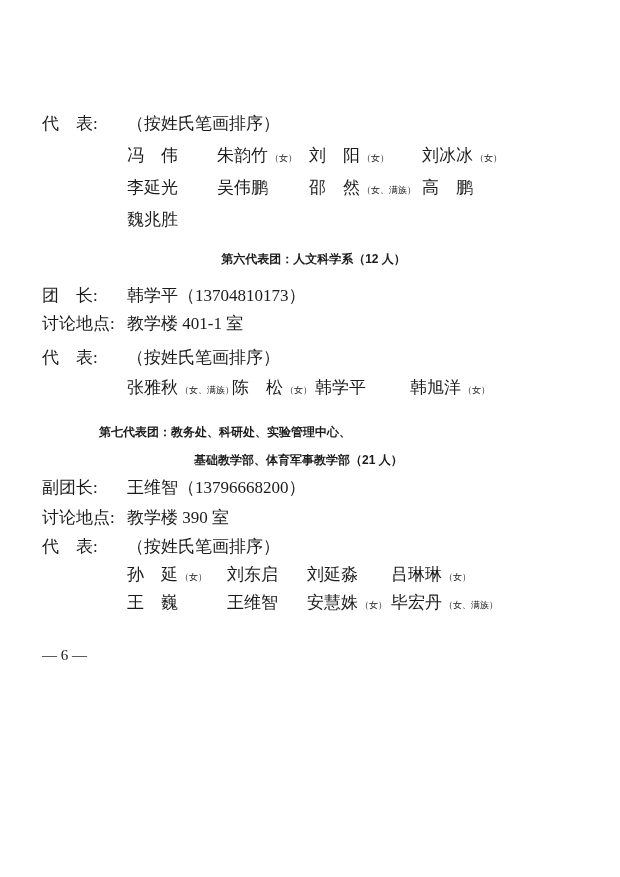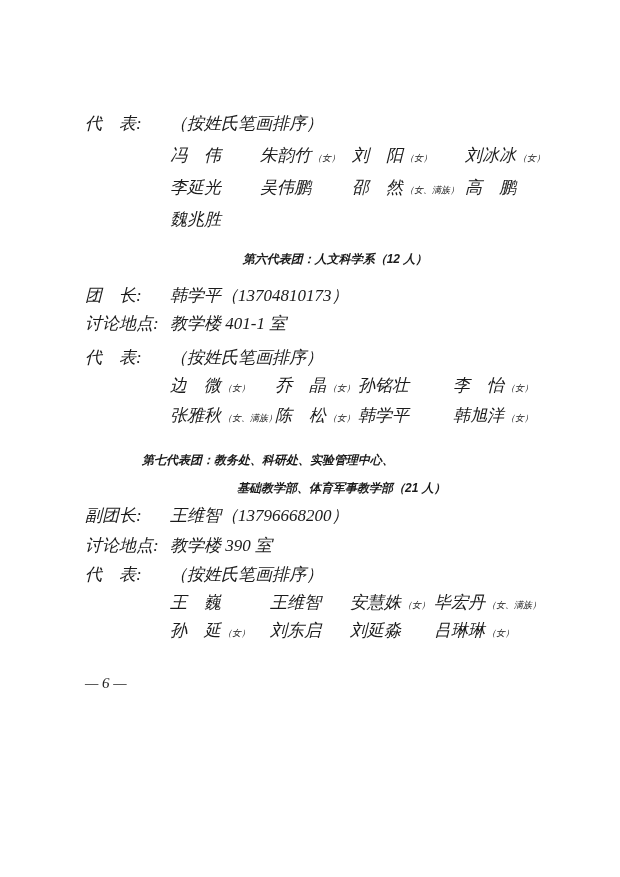--- a/index.html
+++ b/index.html
@@ -4,21 +4,21 @@
 <style>
   html,body { margin:0; padding:0; background:#ffffff; }
   .page {
     position:relative;
     width:620px; height:877px;
     background:#ffffff;
     color:#1b1b1b;
     font-family:"Liberation Serif","DejaVu Serif",serif;
     overflow:hidden;
   }
-  .content { padding-left:85px; padding-right:35px;font-style:italic; }
+  .content { padding-left:42px; padding-right:35px; }
   .line {
     height:18px; line-height:18px;
     font-size:17px;
     white-space:nowrap;
   }
   .label { display:inline-block; width:85px; }
   .names-row { margin-left:85px; display:flex; }
   .cell { white-space:nowrap; }
   .b1 .cell:nth-child(1){ width:90px; }
   .b1 .cell:nth-child(2){ width:92px; }
@@ -84,26 +84,20 @@
     <div class="line mt24">
       <span class="label">团　长:</span><span>韩学平（13704810173）</span>
     </div>
     <div class="line mt10">
       <span class="label">讨论地点:</span><span>教学楼 401-1 室</span>
     </div>
     <div class="line mt16">
       <span class="label">代　表:</span><span>（按姓氏笔画排序）</span>
     </div>
 
-    <div class="line names-row b2 mt10">
-      <span class="cell"><span>边　微</span><span class="tag">（女）</span></span>
-      <span class="cell"><span>乔　晶</span><span class="tag">（女）</span></span>
-      <span class="cell"><span>孙铭壮</span><span class="tag"></span></span>
-      <span class="cell"><span>李　怡</span><span class="tag">（女）</span></span>
-    </div>
     <div class="line names-row b2 mt12">
       <span class="cell"><span>张雅秋</span><span class="tag">（女、满族）</span></span>
       <span class="cell"><span>陈　松</span><span class="tag">（女）</span></span>
       <span class="cell"><span>韩学平</span><span class="tag"></span></span>
       <span class="cell"><span>韩旭洋</span><span class="tag">（女）</span></span>
     </div>
 
     <div class="dtitle t7l1 mt26">第七代表团：教务处、科研处、实验管理中心、</div>
     <div class="dtitle t7l2 mt10">基础教学部、体育军事教学部（21 人）</div>
 
@@ -111,28 +105,28 @@
       <span class="label">副团长:</span><span>王维智（13796668200）</span>
     </div>
     <div class="line mt12">
       <span class="label">讨论地点:</span><span>教学楼 390 室</span>
     </div>
     <div class="line mt11">
       <span class="label">代　表:</span><span>（按姓氏笔画排序）</span>
     </div>
 
     <div class="line names-row b3 mt10">
+      <span class="cell"><span>孙　延</span><span class="tag">（女）</span></span>
+      <span class="cell"><span>刘东启</span><span class="tag"></span></span>
+      <span class="cell"><span>刘延淼</span><span class="tag"></span></span>
+      <span class="cell"><span>吕琳琳</span><span class="tag">（女）</span></span>
+    </div>
+    <div class="line names-row b3 mt10">
       <span class="cell"><span>王　巍</span><span class="tag"></span></span>
       <span class="cell"><span>王维智</span><span class="tag"></span></span>
       <span class="cell"><span>安慧姝</span><span class="tag">（女）</span></span>
       <span class="cell"><span>毕宏丹</span><span class="tag">（女、满族）</span></span>
-    </div>
-    <div class="line names-row b3 mt10">
-      <span class="cell"><span>孙　延</span><span class="tag">（女）</span></span>
-      <span class="cell"><span>刘东启</span><span class="tag"></span></span>
-      <span class="cell"><span>刘延淼</span><span class="tag"></span></span>
-      <span class="cell"><span>吕琳琳</span><span class="tag">（女）</span></span>
     </div>
 
     <div class="line footer mt34">— 6 —</div>
 
   </div>
 </div>
 
 </body></html>

